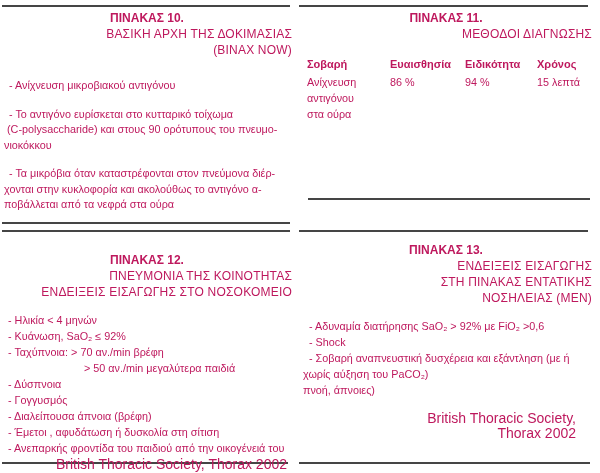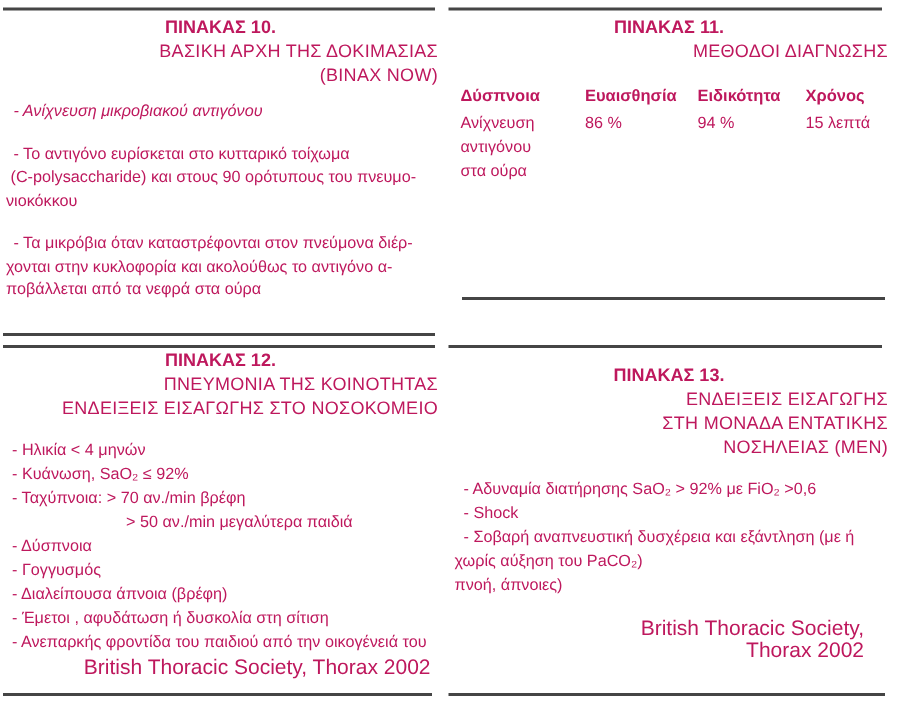--- a/index.html
+++ b/index.html
@@ -6,21 +6,21 @@
   .canvas{
     position:relative;width:600px;height:473px;background:#ffffff;
     font-family:"Liberation Sans",sans-serif;color:#be185d;overflow:hidden;
   }
   .hrule{position:absolute;height:1.6px;background:#454545;}
   .tbl{position:absolute;}
   .ttl{text-align:center;font-weight:bold;font-size:12px;line-height:16px;}
   .sub{text-align:right;font-size:12px;line-height:16px;letter-spacing:0.2px;}
   .ln{font-size:10.8px;line-height:15.5px;padding-left:7px;}
   .ln.cont{padding-left:2px;}
-  .gap-lg{margin-top:9px;font-style:italic;}
+  .gap-lg{margin-top:20px;}
   .gap-md{margin-top:13px;}
   .list .ln{line-height:16px;padding-left:6px;}
   .list .ln.indent{padding-left:82px;}
   .list13 .ln{line-height:16px;padding-left:9px;}
   .list13 .ln.cont{padding-left:3px;}
   .credit{font-size:14px;line-height:15px;text-align:right;}
   .grid{padding-left:7px;}
   .grid-row{display:grid;grid-template-columns:83px 75px 72px 1fr;font-size:10.8px;line-height:16px;}
   .grid-row .cell{white-space:pre-line;}
   .grid-row.head{font-weight:bold;font-size:11px;}
@@ -52,58 +52,58 @@
       <div class="ln cont">χονται στην κυκλοφορία και ακολούθως το αντιγόνο α-</div>
       <div class="ln cont">ποβάλλεται  από τα νεφρά στα ούρα</div>
     </div>
   </section>
 
   <section class="tbl" style="left:300px;top:10px;width:292px">
     <div class="ttl">ΠΙΝΑΚΑΣ 11.</div>
     <div class="sub">ΜΕΘΟΔΟΙ ΔΙΑΓΝΩΣΗΣ</div>
     <div class="grid">
       <div class="grid-row head" style="margin-top:14px">
-        <div class="cell">Δύσπνοια</div>
+        <div class="cell">Σοβαρή</div>
         <div class="cell">Ευαισθησία</div>
         <div class="cell">Ειδικότητα</div>
         <div class="cell">Χρόνος</div>
       </div>
       <div class="grid-row" style="margin-top:2px">
         <div class="cell">Ανίχνευση
 αντιγόνου
 στα ούρα</div>
         <div class="cell">86 %</div>
         <div class="cell">94 %</div>
         <div class="cell">15 λεπτά</div>
       </div>
     </div>
   </section>
 
-  <section class="tbl" style="left:2px;top:232px;width:290px">
+  <section class="tbl" style="left:2px;top:252px;width:290px">
     <div class="ttl">ΠΙΝΑΚΑΣ 12.</div>
     <div class="sub">ΠΝΕΥΜΟΝΙΑ ΤΗΣ ΚΟΙΝΟΤΗΤΑΣ</div>
     <div class="sub">ΕΝΔΕΙΞΕΙΣ ΕΙΣΑΓΩΓΗΣ ΣΤΟ ΝΟΣΟΚΟΜΕΙΟ</div>
     <div class="list">
       <div class="ln" style="margin-top:12px">- Ηλικία &lt; 4 μηνών</div>
       <div class="ln">- Κυάνωση, SaO₂ ≤ 92%</div>
       <div class="ln">- Ταχύπνοια: &gt; 70 αν./min  βρέφη</div>
       <div class="ln indent">&gt; 50 αν./min  μεγαλύτερα παιδιά</div>
       <div class="ln">- Δύσπνοια</div>
       <div class="ln">- Γογγυσμός</div>
       <div class="ln">- Διαλείπουσα άπνοια (βρέφη)</div>
       <div class="ln">- Έμετοι , αφυδάτωση ή δυσκολία στη σίτιση</div>
       <div class="ln">- Ανεπαρκής φροντίδα του παιδιού από την οικογένειά του</div>
       <div class="credit" style="padding-right:5px;margin-top:1px">British Thoracic Society, Thorax 2002</div>
     </div>
   </section>
 
   <section class="tbl" style="left:300px;top:242px;width:292px">
     <div class="ttl">ΠΙΝΑΚΑΣ 13.</div>
     <div class="sub">ΕΝΔΕΙΞΕΙΣ ΕΙΣΑΓΩΓΗΣ</div>
-    <div class="sub">ΣΤΗ ΜΟΝΑΔΑ ΕΝΤΑΤΙΚΗΣ</div>
+    <div class="sub">ΣΤΗ ΠΙΝΑΚΑΣ ΕΝΤΑΤΙΚΗΣ</div>
     <div class="sub">ΝΟΣΗΛΕΙΑΣ (ΜΕΝ)</div>
     <div class="list13">
       <div class="ln" style="margin-top:12px">- Αδυναμία διατήρησης SaO₂ &gt; 92% με FiO₂ &gt;0,6</div>
       <div class="ln">- Shock</div>
       <div class="ln">- Σοβαρή αναπνευστική δυσχέρεια και εξάντληση (με ή</div>
       <div class="ln cont">χωρίς αύξηση του PaCO₂)</div>
       <div class="ln cont">πνοή, άπνοιες)</div>
       <div class="credit" style="padding-right:16px;margin-top:13px">British Thoracic Society,</div>
       <div class="credit" style="padding-right:16px">Thorax 2002</div>
     </div>

